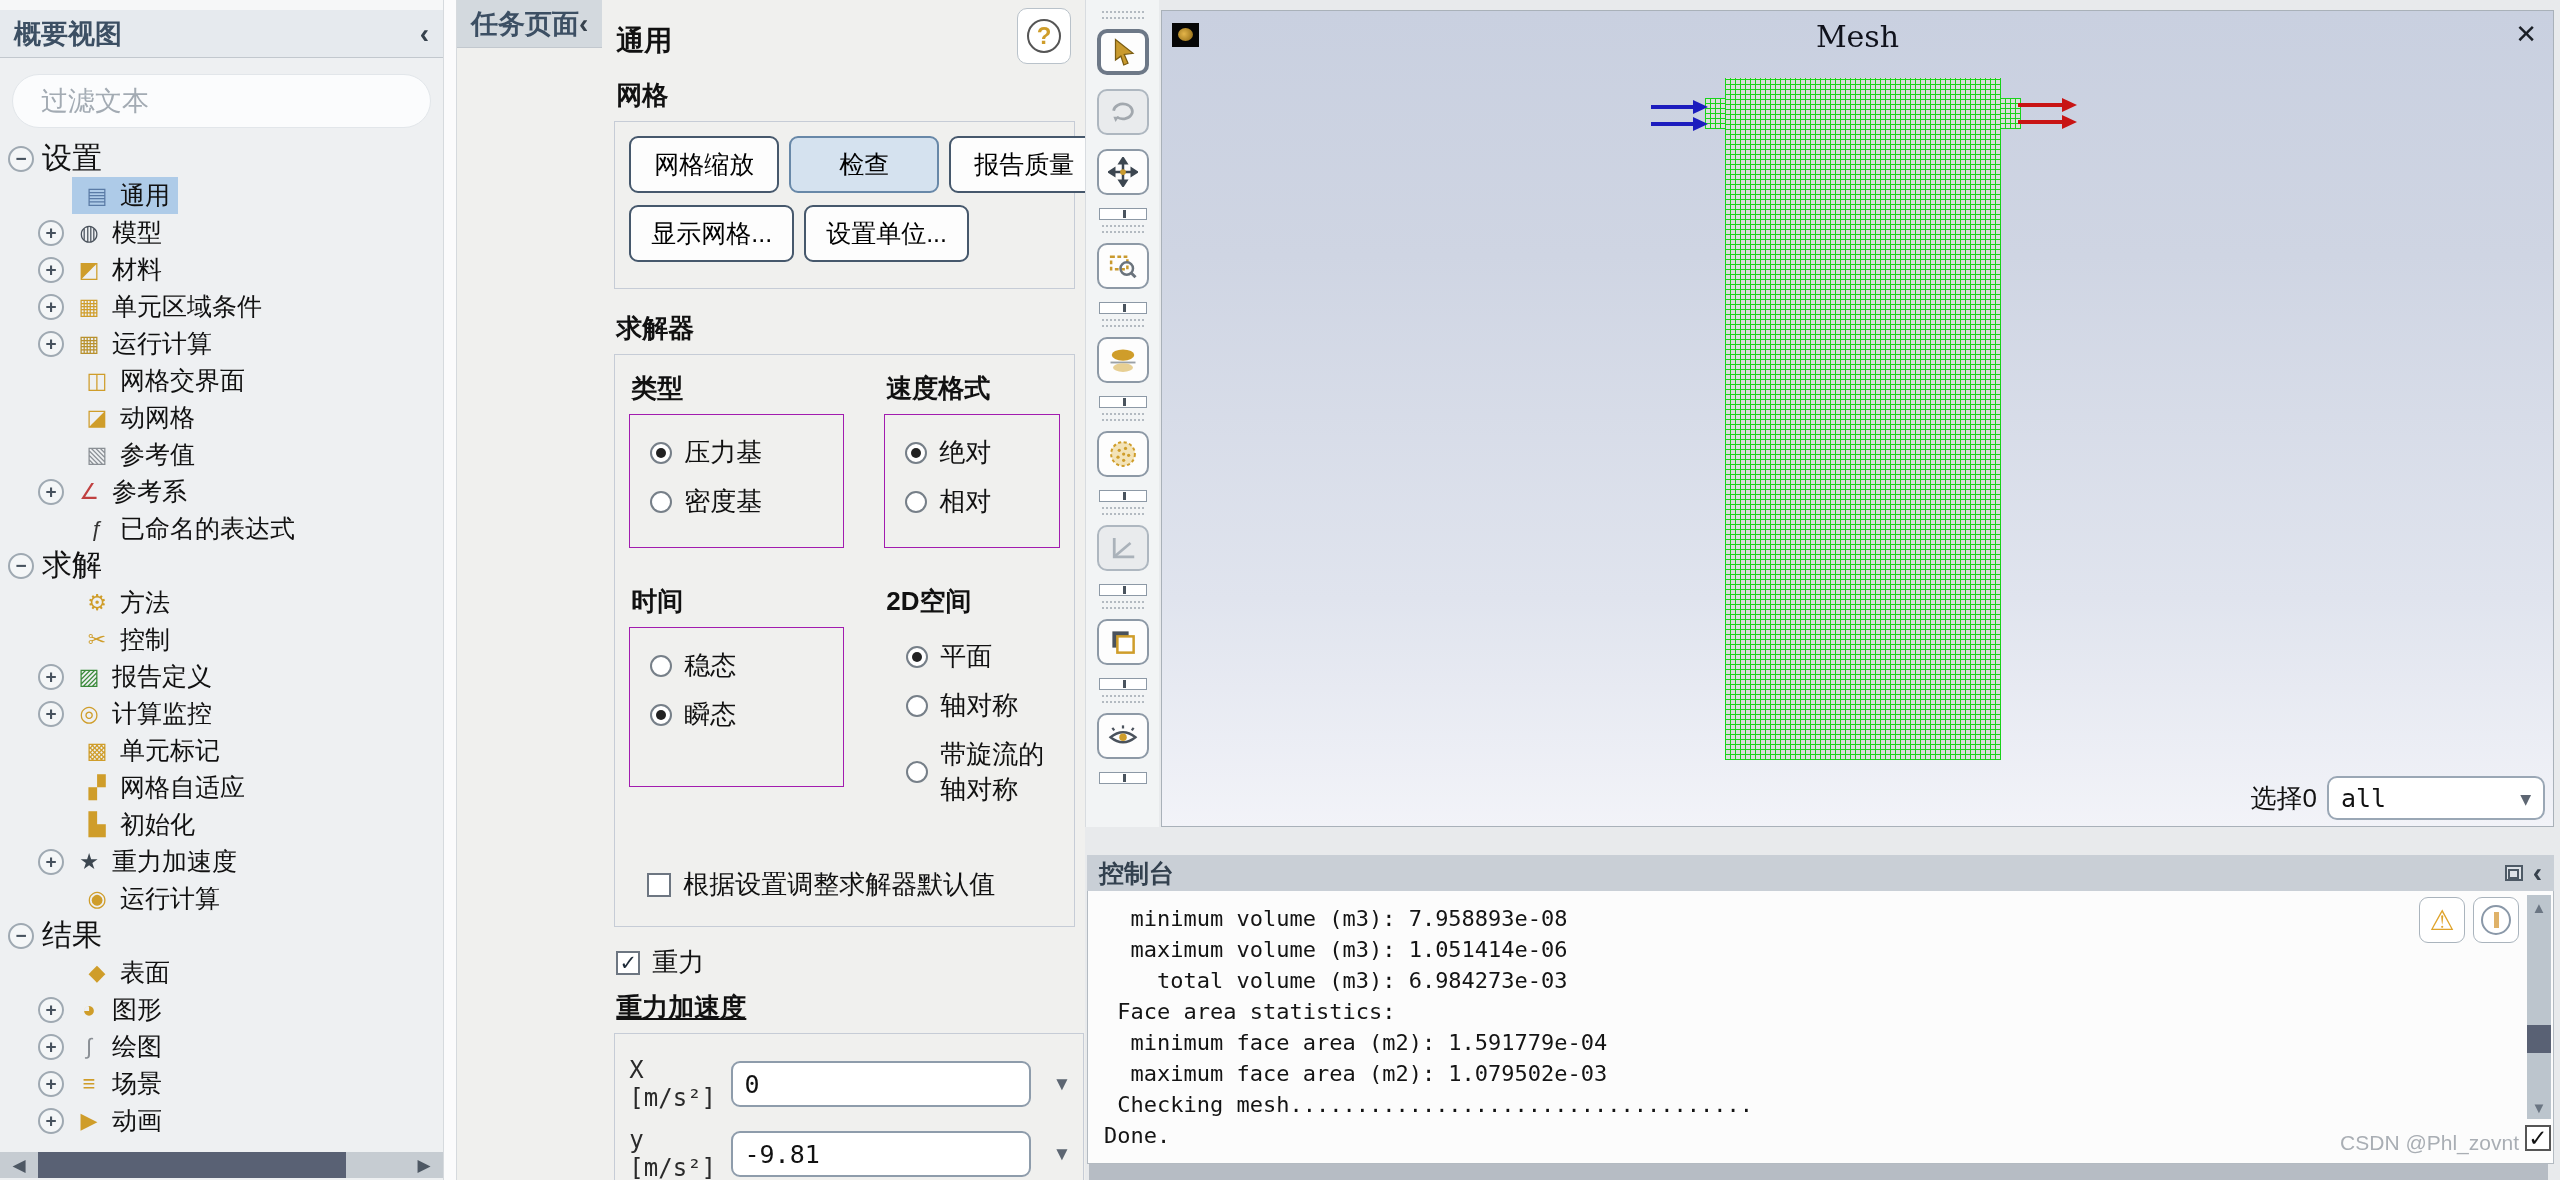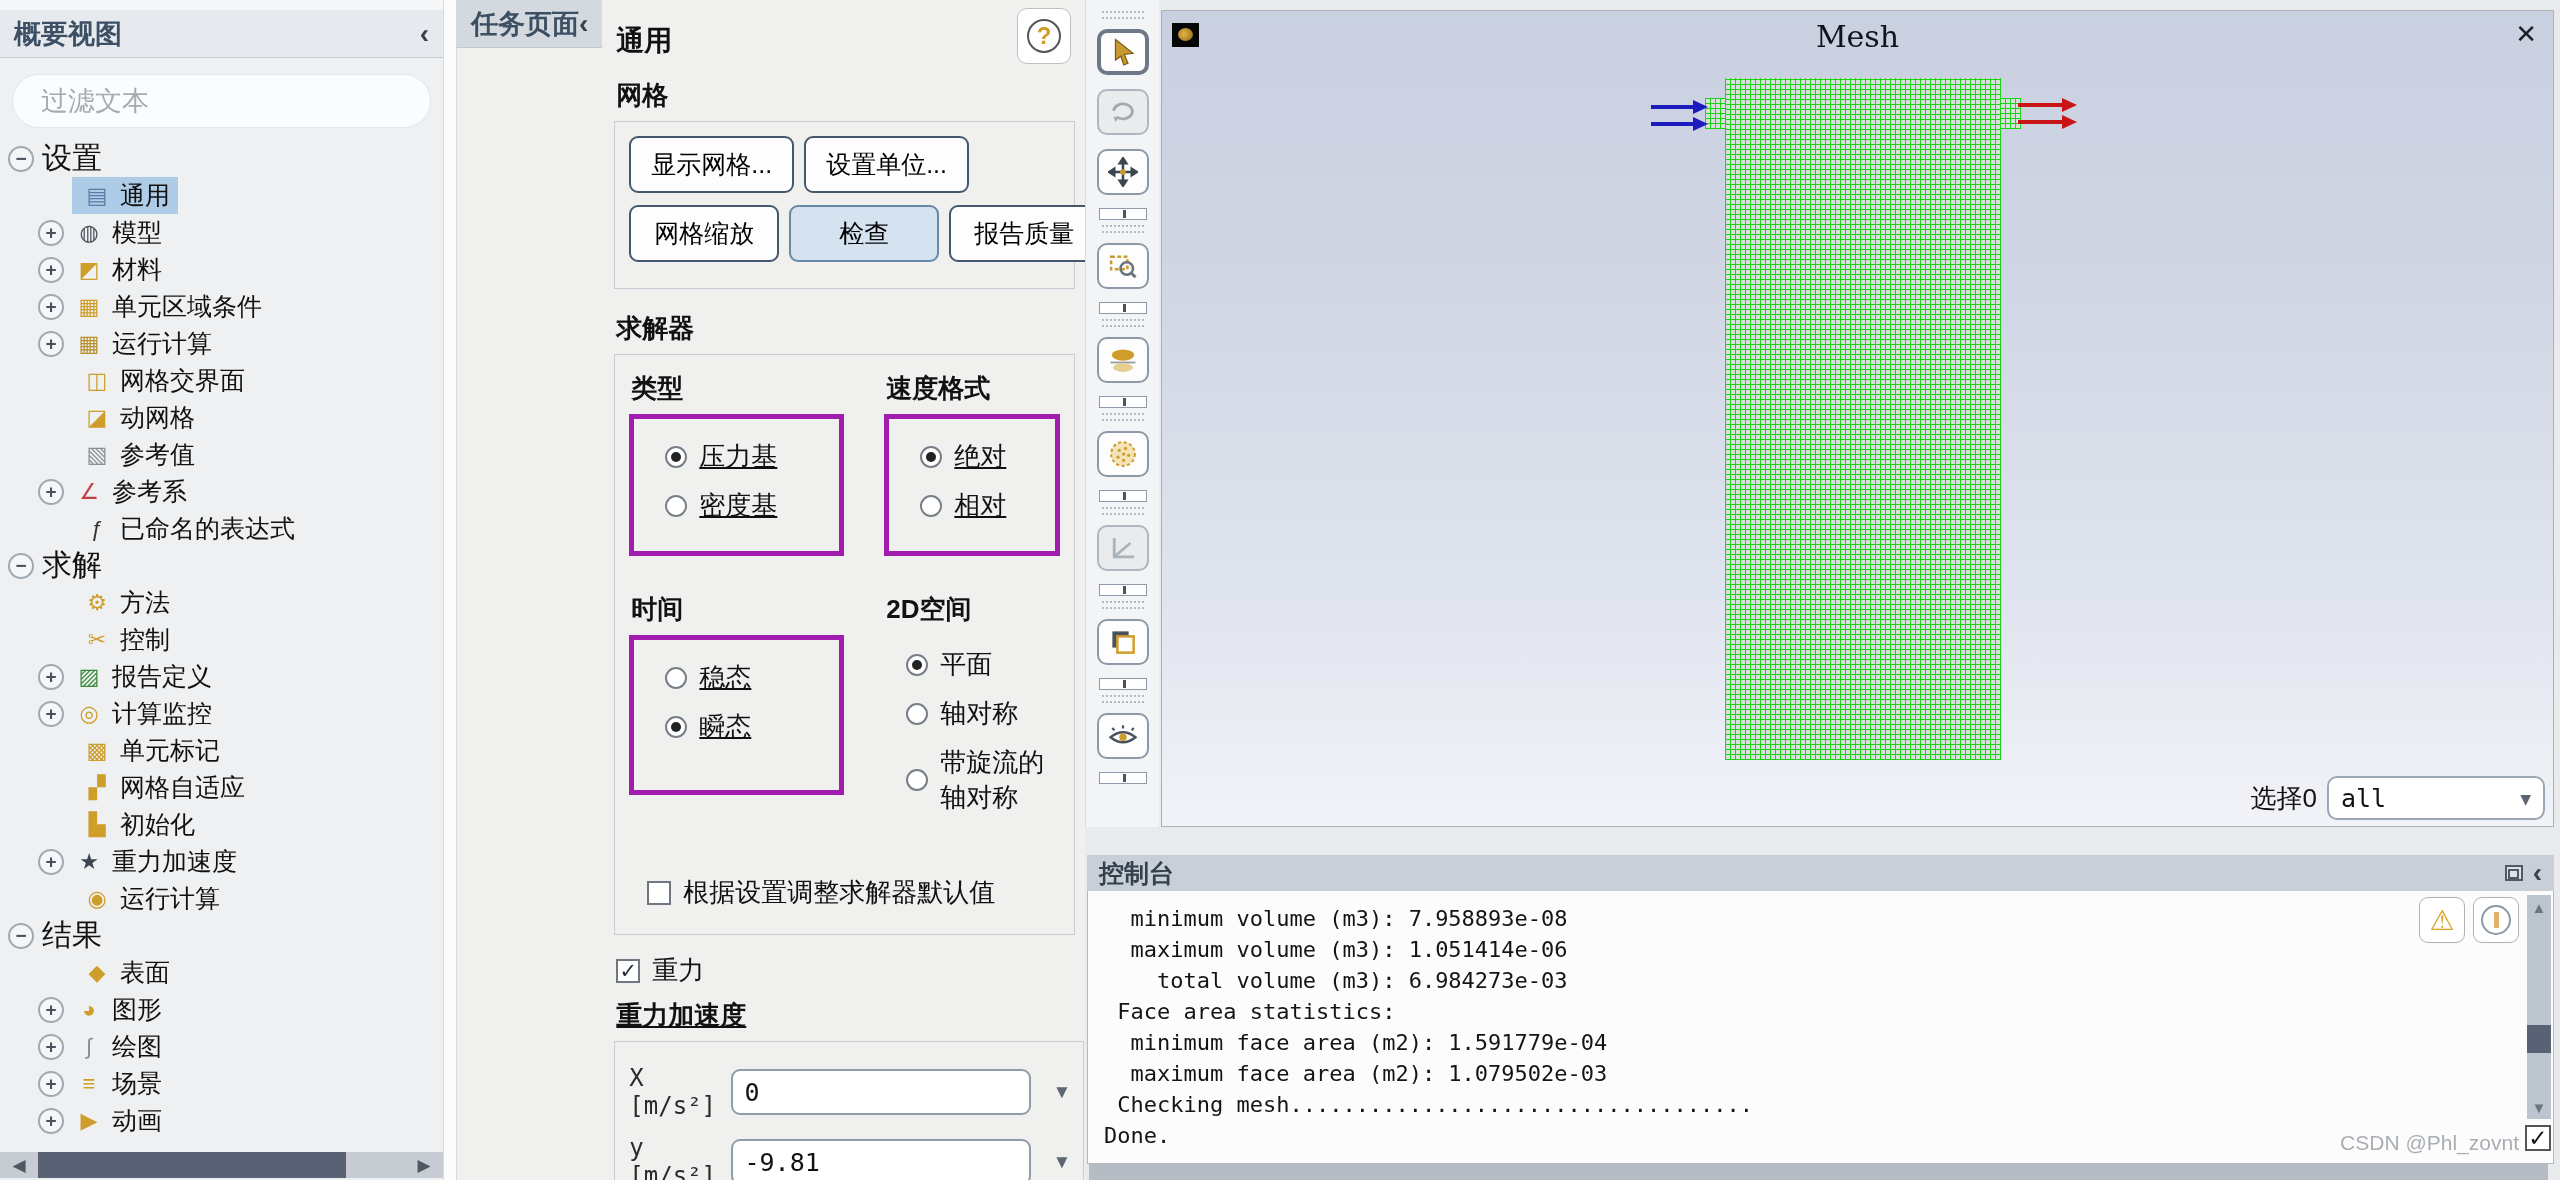--- a/index.html
+++ b/index.html
@@ -51,21 +51,21 @@
       align-items:center;justify-content:center;font-size:24px;font-weight:bold;color:#cf9d2a;}
   .group-label{font-size:26px;font-weight:bold;margin:4px 0 8px 2px;}
   .groupbox{border:1px solid #c6ccd6;background:#f0f0ee;padding:14px;}
   .btn-row{display:flex;gap:10px;margin-bottom:12px;}
   .ui-btn{min-width:150px;padding:10px 20px;font-size:25px;font-family:inherit;background:#fdfdfd;
       border:2px solid #46586c;border-radius:9px;color:#000;text-align:center;}
   .ui-btn.active{background:#d5e2ef;border-color:#6888a8;}
 
   .solver-grid{display:grid;grid-template-columns:215px 1fr;column-gap:40px;row-gap:0;}
   .radio-title{font-size:26px;font-weight:bold;margin:2px 0 8px 2px;}
-  .radio-box{border:5px solid #a21caf;padding:14px 23px;min-height:118px;text-decoration:underline;}
+  .radio-box{border:1px solid #a21caf;padding:14px 12px;min-height:118px;}
   .radio-box.tall{min-height:160px;}
   .radio-plain{padding:6px 0 0 14px;}
   .radio-row{display:flex;align-items:center;margin:6px 0 14px 8px;font-size:26px;}
   .radio-dot{width:22px;height:22px;min-width:22px;border:2px solid #767f88;border-radius:50%;
       background:#fff;margin-right:12px;position:relative;}
   .radio-dot.sel::after{content:"";position:absolute;left:4px;top:4px;width:10px;height:10px;
       border-radius:50%;background:#222;}
   .gap-v{height:34px;}
   .chk-row{display:flex;align-items:center;font-size:26px;margin:8px 0 10px 2px;}
   .chk-box{width:24px;height:24px;min-width:24px;border:2px solid #6d7681;background:#fff;margin-right:12px;
@@ -353,27 +353,27 @@
     </div>
     <div class="task-body">
       <div class="help-btn">
         <span class="help-circle">?</span>
       </div>
       <div class="task-heading">通用</div>
 
       <div class="group-label">网格</div>
       <div class="groupbox" id="mesh-buttons">
           <div class="btn-row">
-            <button class="ui-btn">显示网格...</button>
-            <button class="ui-btn">设置单位...</button>
-          </div>
-          <div class="btn-row">
             <button class="ui-btn">网格缩放</button>
             <button class="ui-btn active">检查</button>
             <button class="ui-btn">报告质量</button>
+          </div>
+          <div class="btn-row">
+            <button class="ui-btn">显示网格...</button>
+            <button class="ui-btn">设置单位...</button>
           </div>
         </div>
 
       <div class="group-label" style="margin-top:22px;">求解器</div>
       <div class="groupbox">
         <div class="solver-grid" id="solver-grid">
             <div>
               <div class="radio-title">类型</div>
               <div class="radio-box">
                 <div class="radio-row">

